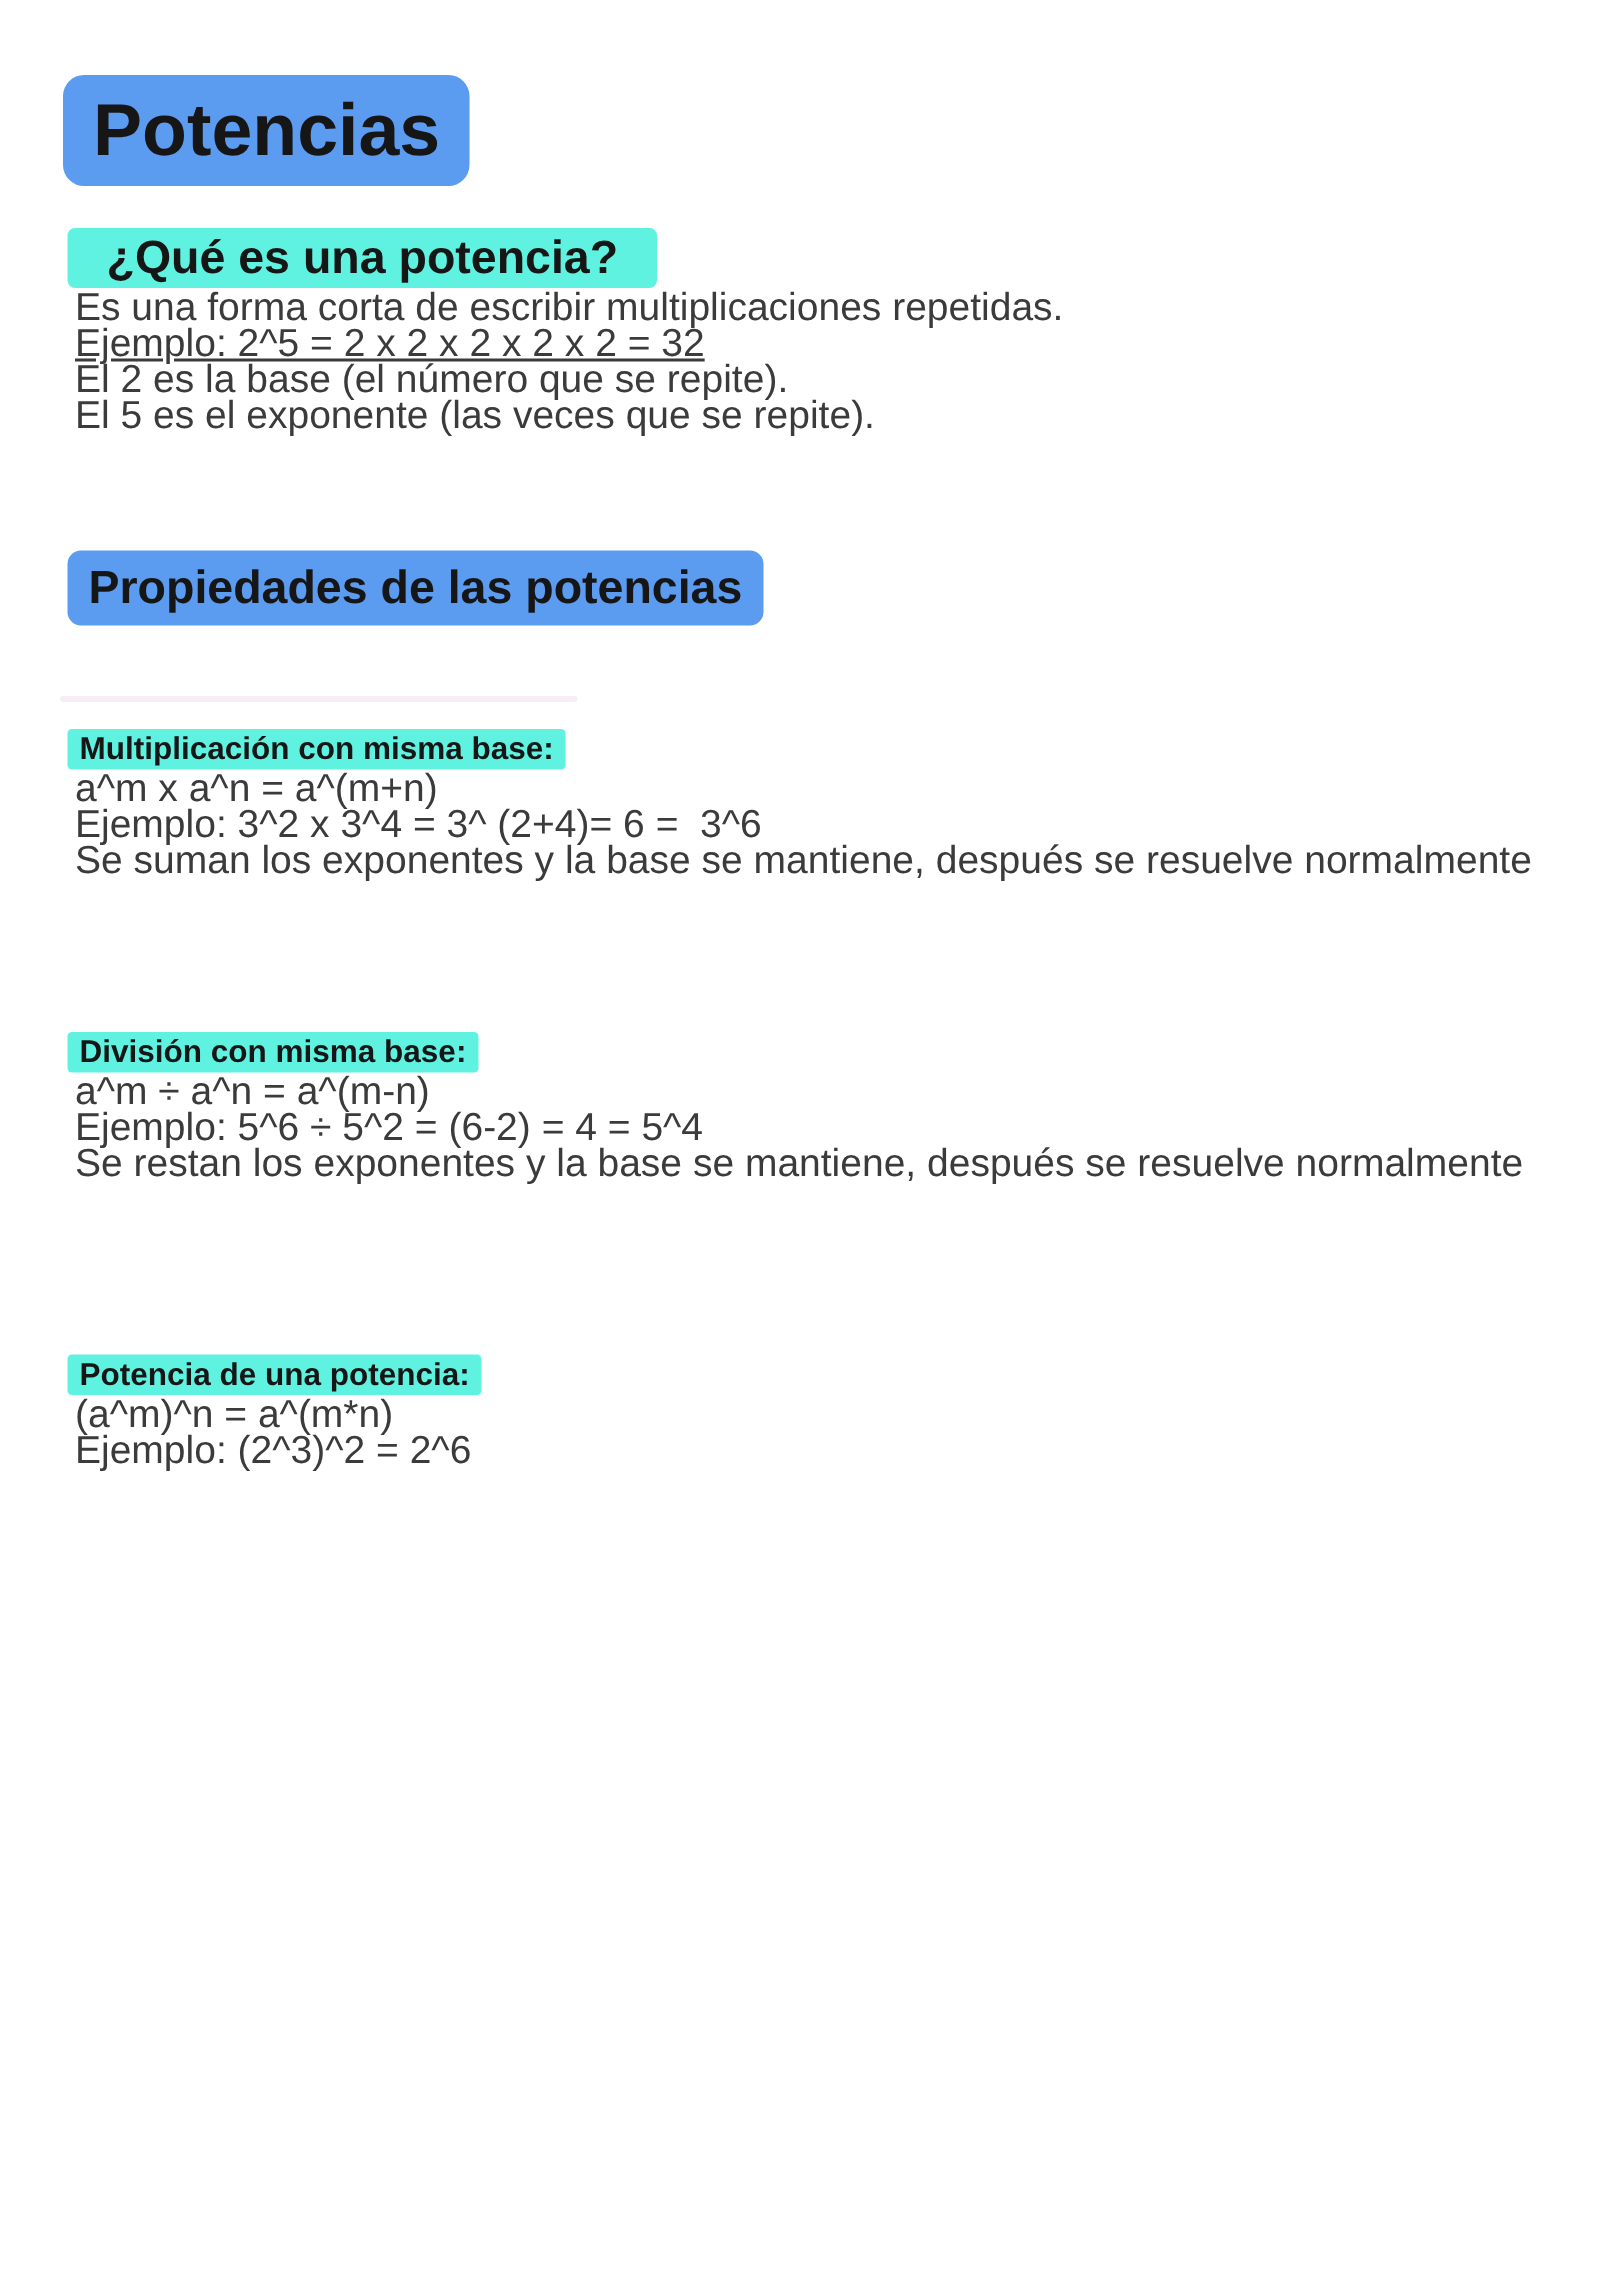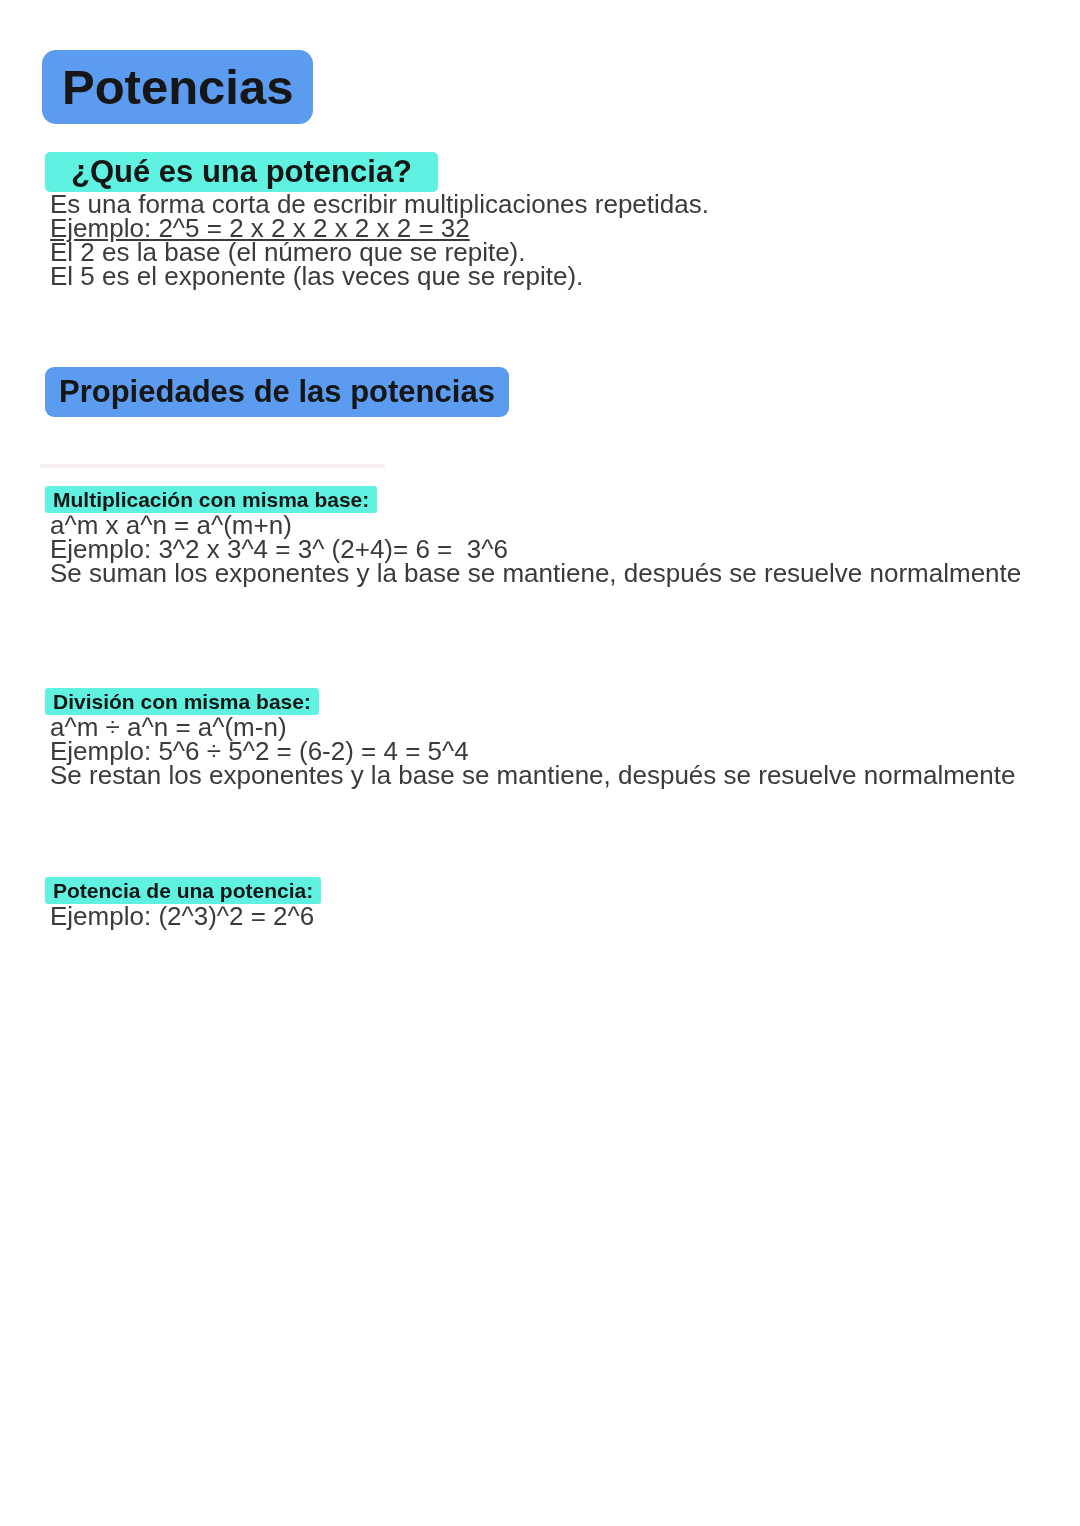--- a/index.html
+++ b/index.html
@@ -79,21 +79,21 @@
   .mt-86 { margin-top: 86px; }
   .mt-31 { margin-top: 31px; }
   .mt-18 { margin-top: 18px; text-align: center; }
   .mt-30 { margin-top: 30px; }
   .mt-25 { margin-top: 25px; }
   .mt-24 { margin-top: 24px; }
   .mt-103 { margin-top: 103px; }
   .mt-32 { margin-top: 32px; }
   .mt-26 { margin-top: 26px; }
   .mt-29 { margin-top: 29px; }
-  .mt-90 { margin-top: 90px; }
+  .mt-90 { margin-top: 116px; }
   .mt-35 { margin-top: 35px; }
 </style>
 </head>
 <body>
 
 <div class="title-box">Potencias</div>
 
 <div class="h2-cyan">¿Qué es una potencia?</div>
 
 <p class="body-line mt-28">Es una forma corta de escribir multiplicaciones repetidas.</p>
@@ -114,14 +114,15 @@
 
 <section>
   <div class="h3-cyan mt-103">División con misma base:</div>
   <p class="body-line mt-32">a^m ÷ a^n = a^(m-n)</p>
   <p class="body-line mt-26">Ejemplo: 5^6 ÷ 5^2 = (6-2) = 4 = 5^4</p>
   <p class="body-line mt-29">Se restan los exponentes y la base se mantiene, después se resuelve normalmente</p>
 </section>
 
 <section>
   <div class="h3-cyan mt-90">Potencia de una potencia:</div>
+  <p class="body-line mt-35">(a^m)^n = a^(m*n)</p>
   <p class="body-line mt-26">Ejemplo: (2^3)^2 = 2^6</p>
 </section>
 
 </body></html>

